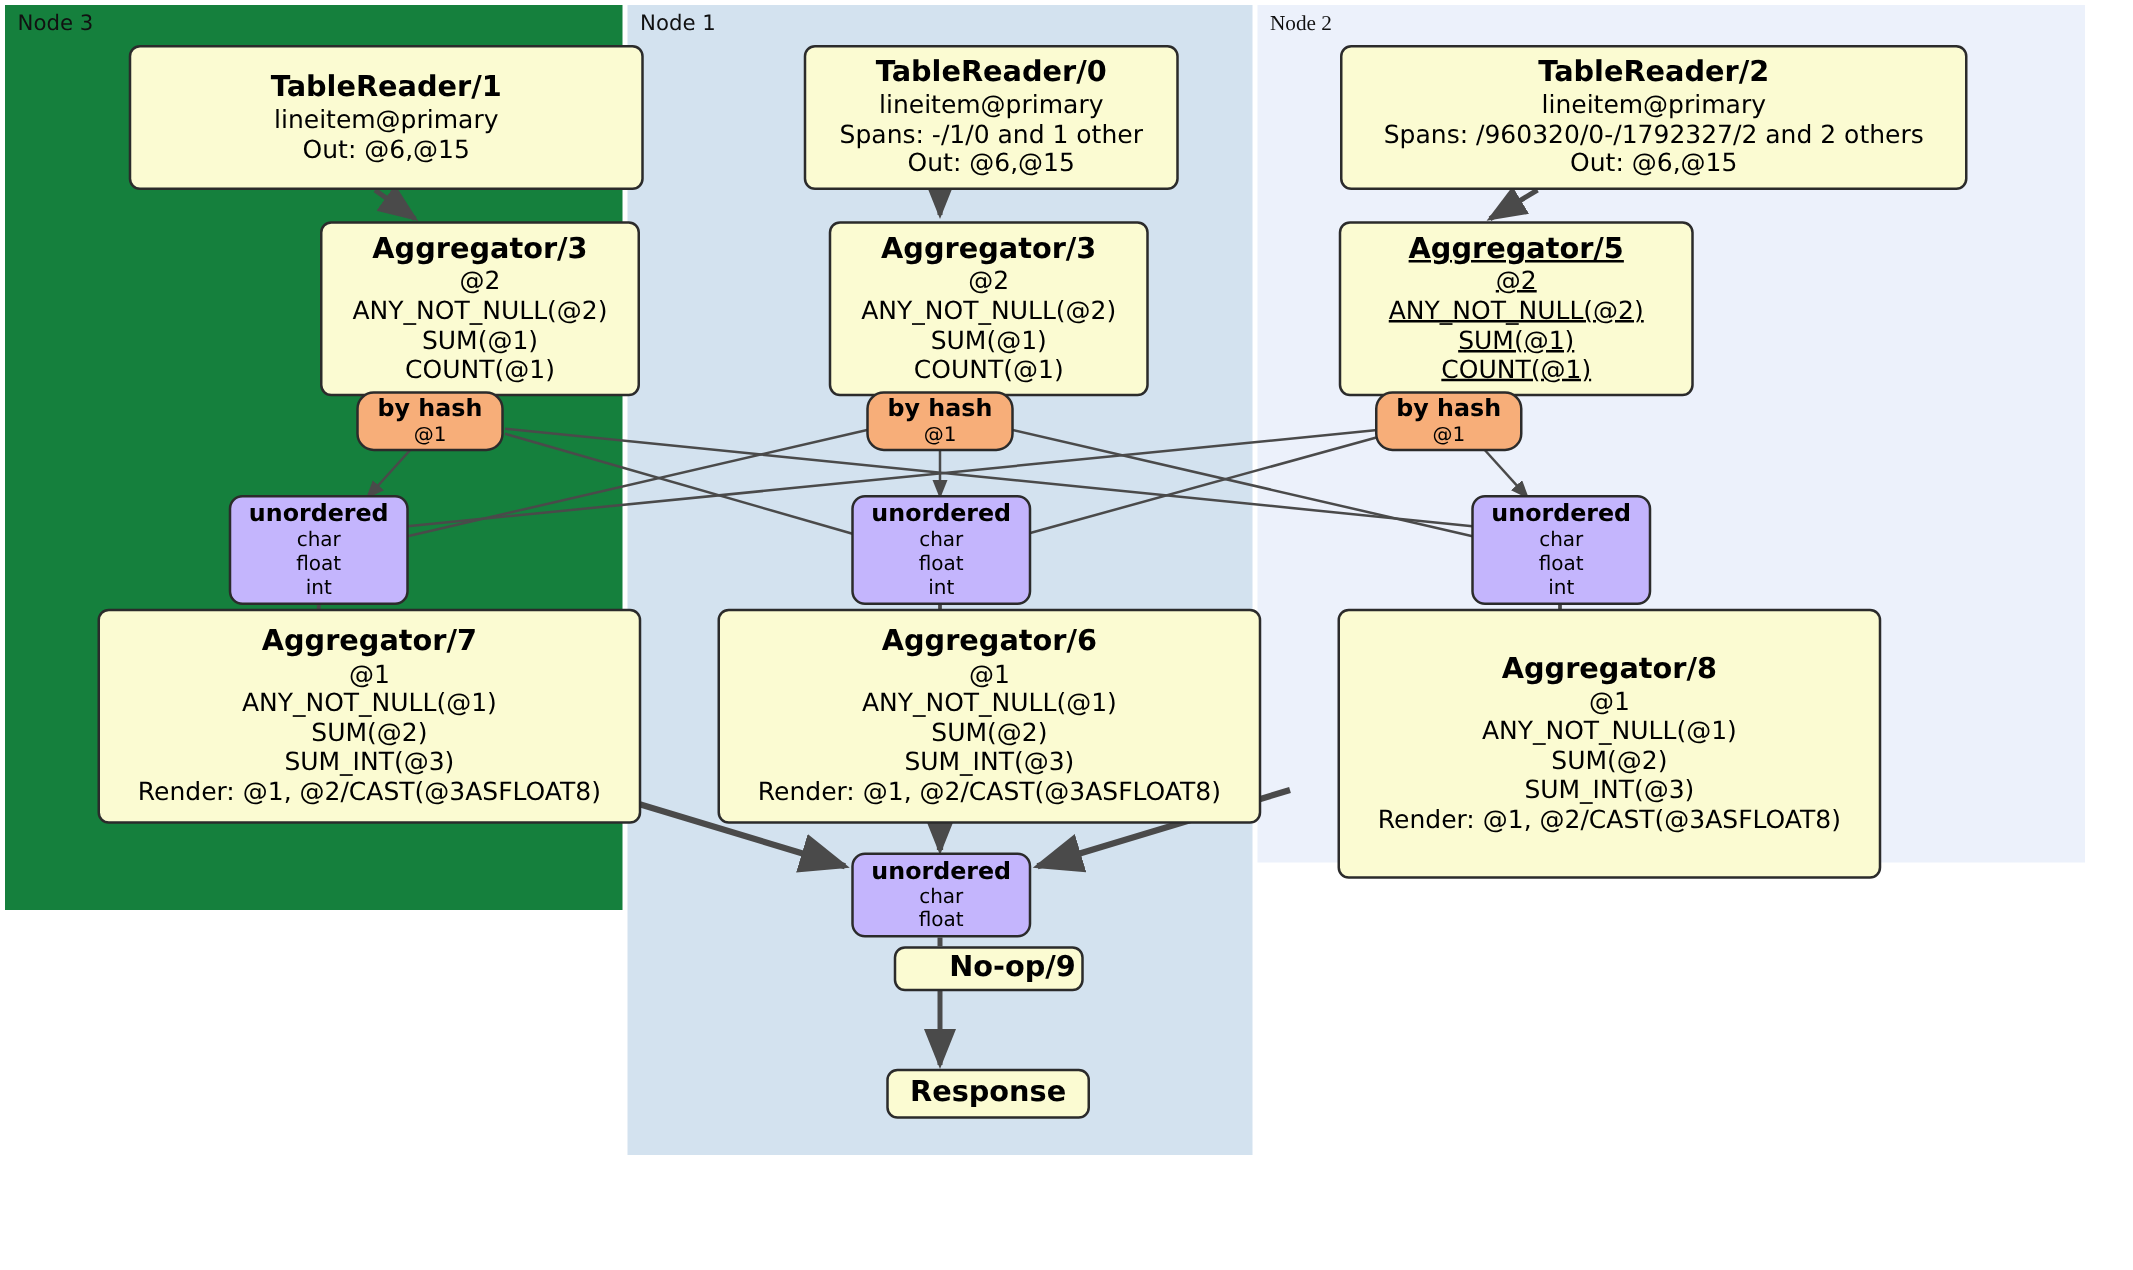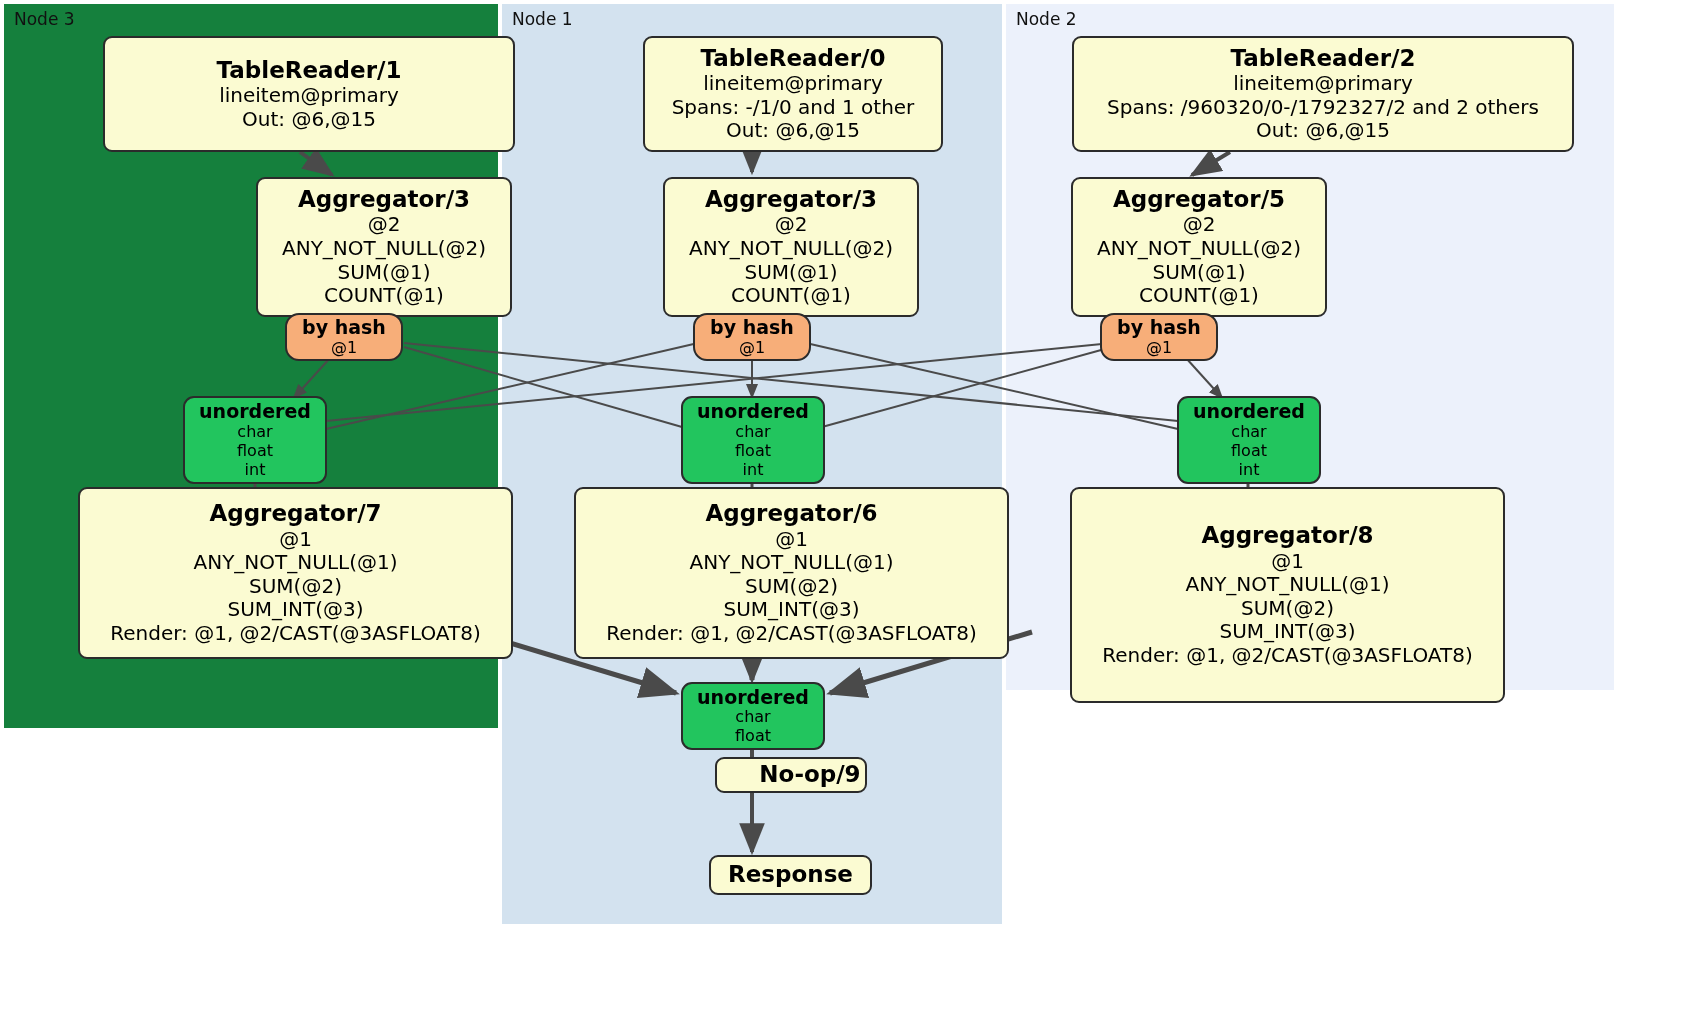--- a/index.html
+++ b/index.html
@@ -65,21 +65,21 @@
   }
   .router {               
     background: #f7ae79;
     border-radius: 14px;
     z-index: 7;
   }
   .router .title { font-size: 19px; }
   .router .line  { font-size: 16px; }
 
   .sync {                 
-    background: #22c55e;
+    background: #c4b5fd;
     border-radius: 11px;
     z-index: 6;
     align-items: center;
   }
   .sync .title { font-size: 19px; }
   .sync .line  { font-size: 16px; }
 
   .noop .title { font-size: 23px; }
   .response .title { font-size: 23px; }
 
@@ -99,21 +99,21 @@
 <div id="stage">
 
   <div class="node-panel" style="left:4px; top:4px; width:494px; height:724px; background:#15803d;">
     <span class="node-panel-label">Node 3</span>
   </div>
 
   <div class="node-panel" style="left:502px; top:4px; width:500px; height:920px; background:#d3e2ef;">
     <span class="node-panel-label">Node 1</span>
   </div>
 
-  <div class="node-panel" style="left:1006px; top:4px; width:608px; height:686px; background:#ecf1fb;">
+  <div class="node-panel" style="left:1006px; top:4px; width:662px; height:686px; background:#ecf1fb;font-family:Liberation Serif, serif;">
     <span class="node-panel-label">Node 2</span>
   </div>
 
   <svg id="edges" viewBox="0 0 1706 1016" xmlns="http://www.w3.org/2000/svg">
     <defs>
       <marker id="ah" markerWidth="9" markerHeight="9" refX="7.2" refY="3.2" orient="auto" markerUnits="strokeWidth">
         <path d="M0,0 L8,3.2 L0,6.4 z" fill="#4a4a4a"></path>
       </marker>
       <marker id="ahthin" markerWidth="10" markerHeight="10" refX="8" refY="3" orient="auto" markerUnits="strokeWidth">
         <path d="M0,0 L7.5,3 L0,6 z" fill="#4a4a4a"></path>
@@ -182,21 +182,21 @@
   </div>
 
   <div class="box proc" style="left:624px; top:177px; width:256px; height:140px;">
     <div class="title">Aggregator/3</div>
     <div class="line">@2</div>
     <div class="line">ANY_NOT_NULL(@2)</div>
     <div class="line">SUM(@1)</div>
     <div class="line">COUNT(@1)</div>
   </div>
 
-  <div class="box proc" style="left:1032px; top:177px; width:256px; height:140px;">
+  <div class="box proc" style="left:1032px; top:177px; width:284px; height:140px;text-decoration:underline;">
     <div class="title">Aggregator/5</div>
     <div class="line">@2</div>
     <div class="line">ANY_NOT_NULL(@2)</div>
     <div class="line">SUM(@1)</div>
     <div class="line">COUNT(@1)</div>
   </div>
 
   <div class="box router" style="left:285px; top:313px; width:118px; height:48px;">
     <div class="title">by hash</div>
     <div class="line">@1</div>

